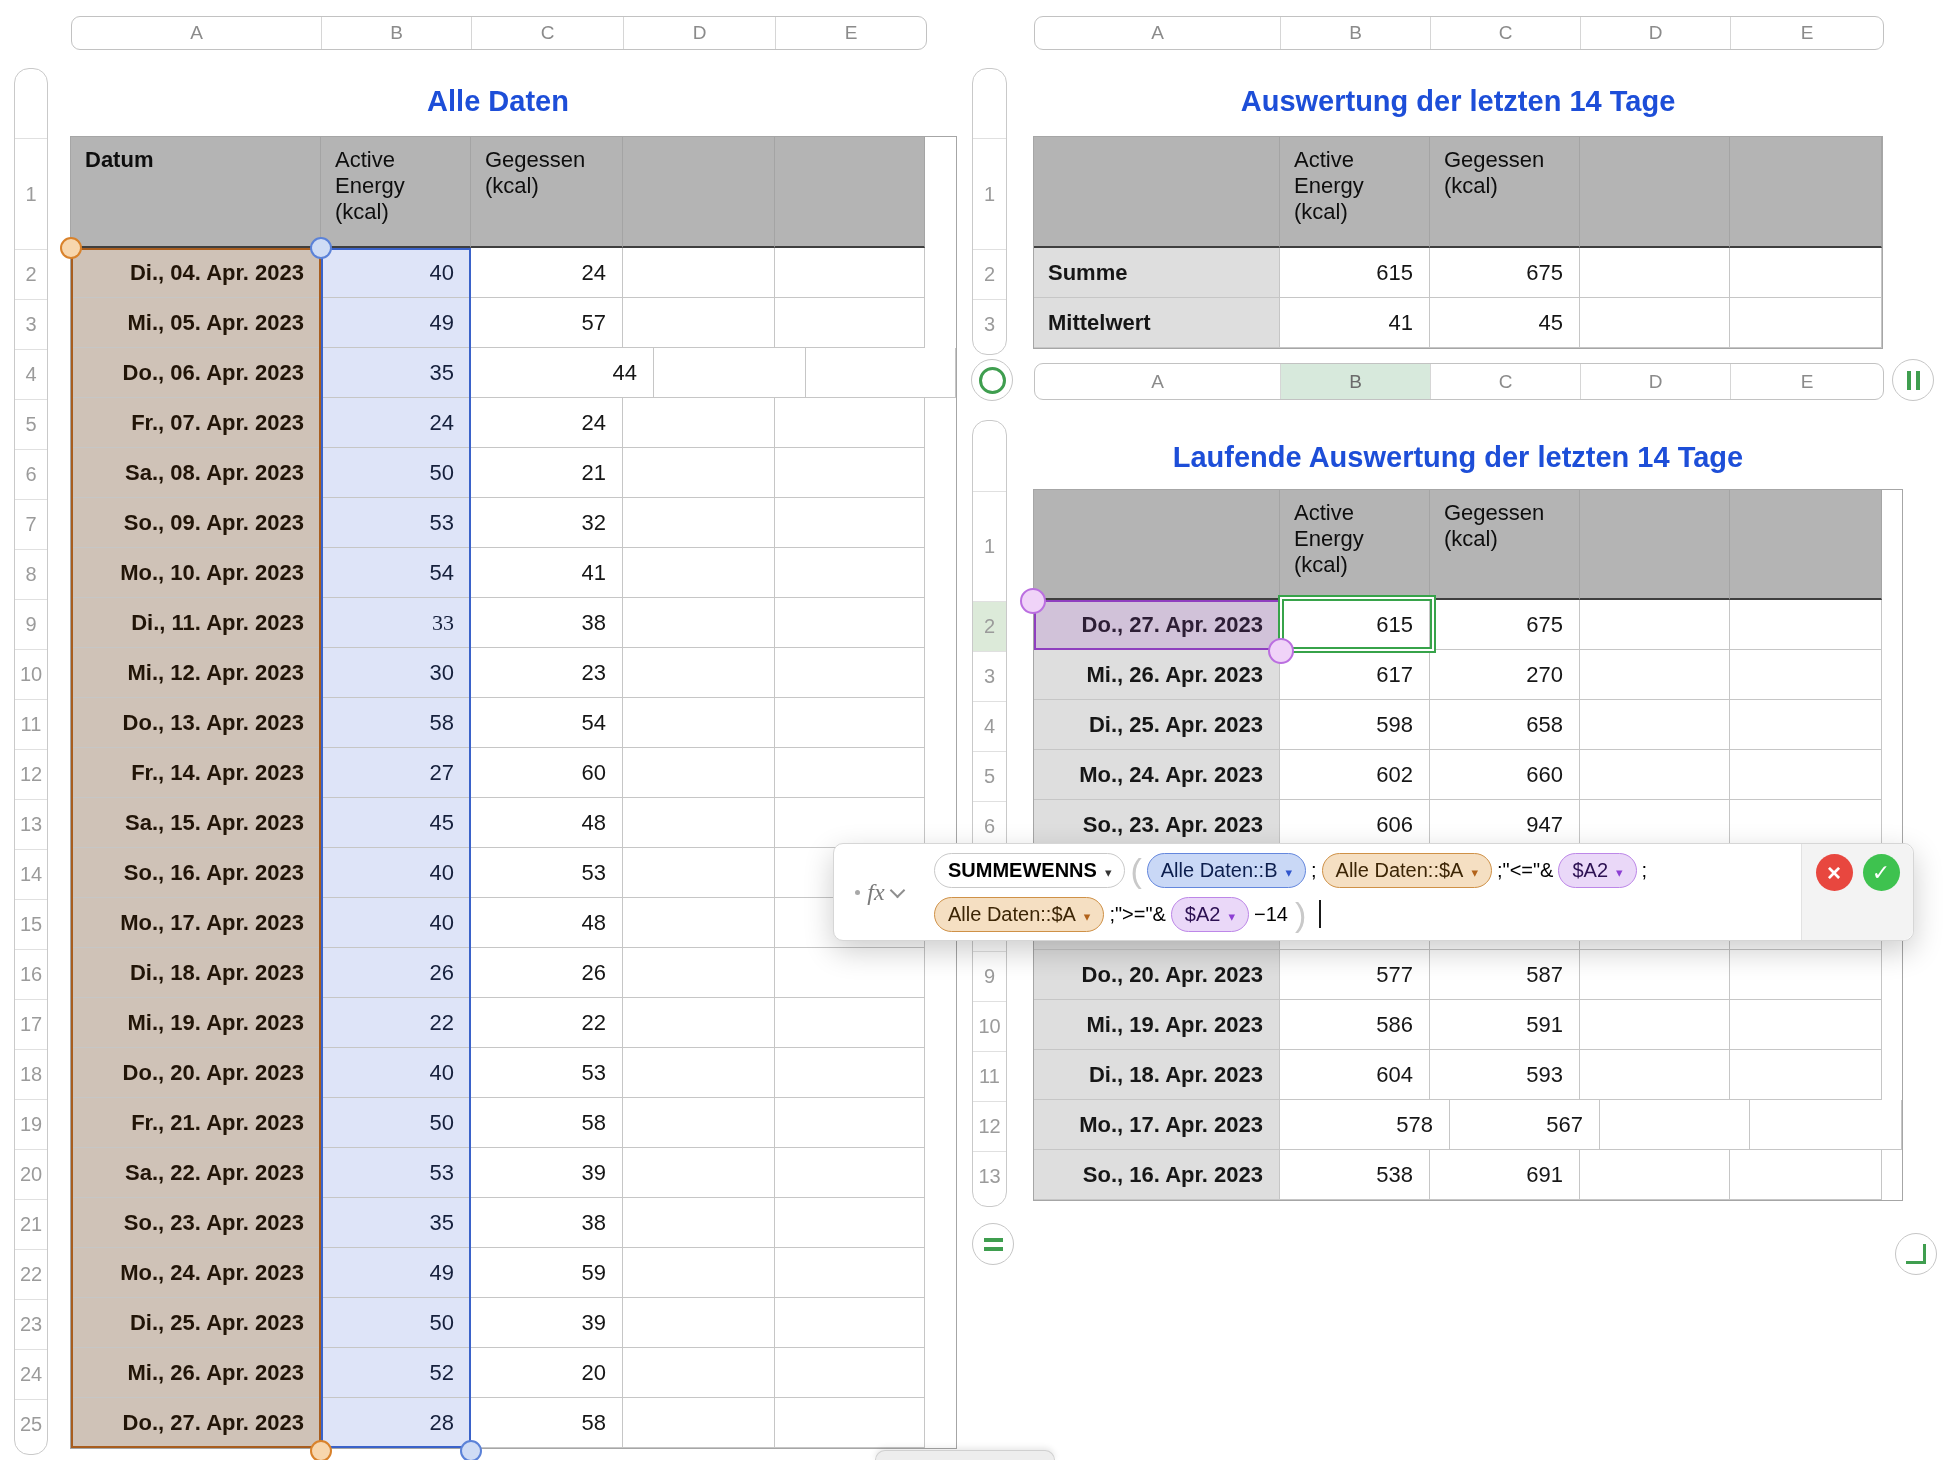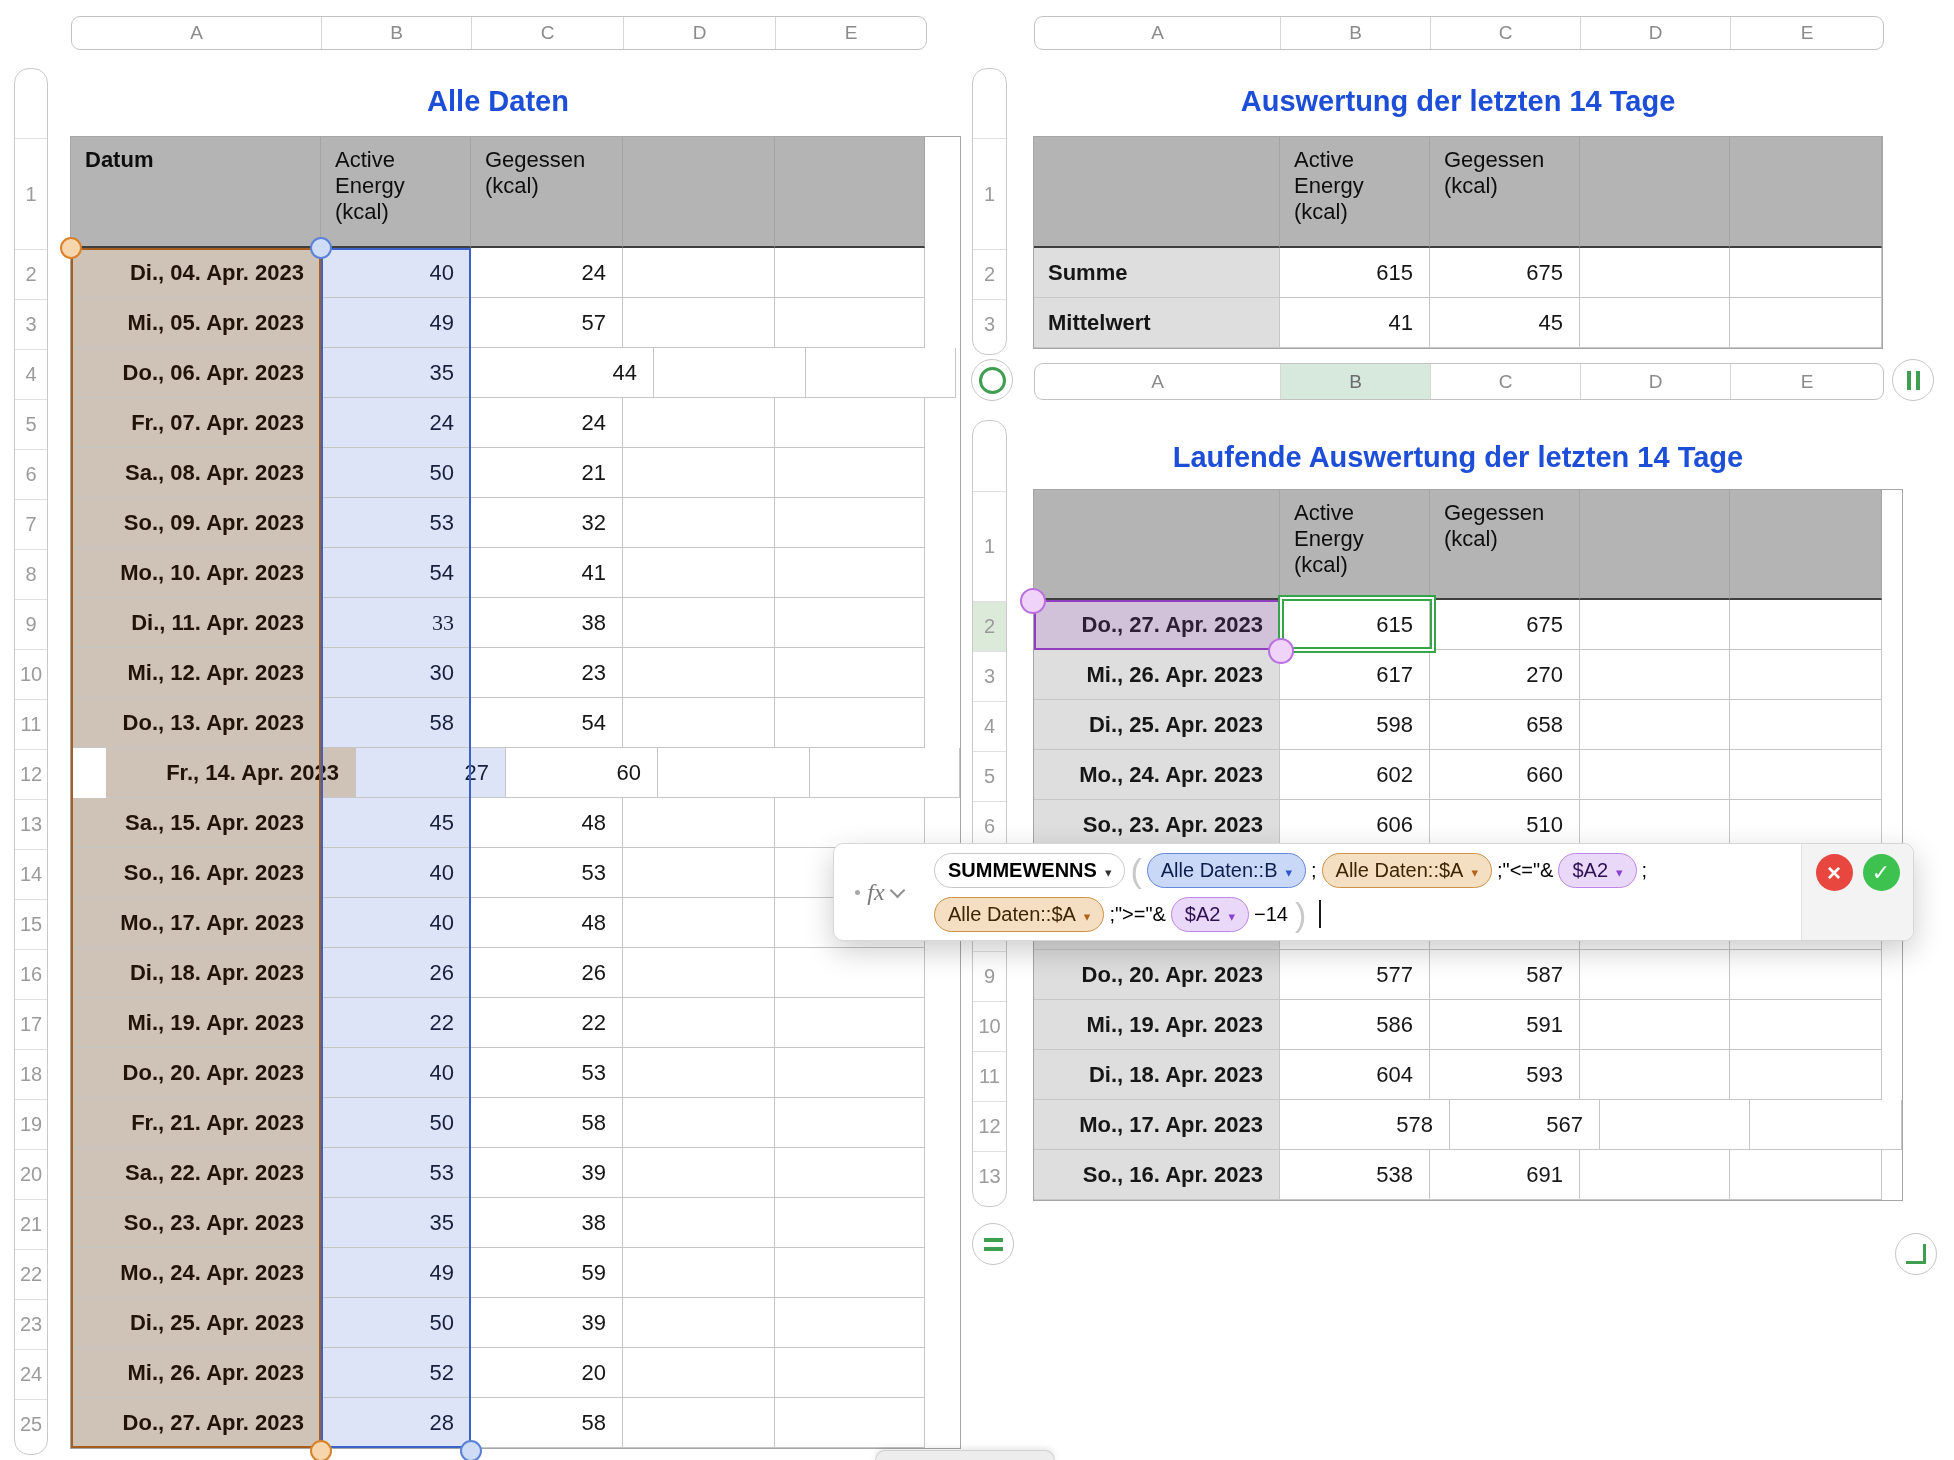--- a/index.html
+++ b/index.html
@@ -238,21 +238,21 @@
         <div class="tcell" style="width: 150px; height: 50px;"></div>
       </div>
       <div class="trow">
         <div class="tcell asel datecell" style="width: 250px; height: 50px;">Do., 13. Apr. 2023</div>
         <div class="tcell bsel" style="width: 150px; height: 50px;">58</div>
         <div class="tcell" style="width: 152px; height: 50px;">54</div>
         <div class="tcell" style="width: 152px; height: 50px;"></div>
         <div class="tcell" style="width: 150px; height: 50px;"></div>
       </div>
       <div class="trow">
-        <div class="tcell asel datecell" style="width: 250px; height: 50px; margin-left: 35px;">Fr., 14. Apr. 2023</div>
+        <div class="tcell asel datecell" style="width: 250px; height: 50px;">Fr., 14. Apr. 2023</div>
         <div class="tcell bsel" style="width: 150px; height: 50px;">27</div>
         <div class="tcell" style="width: 152px; height: 50px;">60</div>
         <div class="tcell" style="width: 152px; height: 50px;"></div>
         <div class="tcell" style="width: 150px; height: 50px;"></div>
       </div>
       <div class="trow">
         <div class="tcell asel datecell" style="width: 250px; height: 50px;">Sa., 15. Apr. 2023</div>
         <div class="tcell bsel" style="width: 150px; height: 50px;">45</div>
         <div class="tcell" style="width: 152px; height: 50px;">48</div>
         <div class="tcell" style="width: 152px; height: 50px;"></div>
@@ -398,21 +398,21 @@
       <div class="trow">
         <div class="tcell label-cell datecell" style="width: 246px; height: 50px;">Mo., 24. Apr. 2023</div>
         <div class="tcell" style="width: 150px; height: 50px;">602</div>
         <div class="tcell" style="width: 150px; height: 50px;">660</div>
         <div class="tcell" style="width: 150px; height: 50px;"></div>
         <div class="tcell" style="width: 152px; height: 50px;"></div>
       </div>
       <div class="trow">
         <div class="tcell label-cell datecell" style="width: 246px; height: 50px;">So., 23. Apr. 2023</div>
         <div class="tcell" style="width: 150px; height: 50px;">606</div>
-        <div class="tcell" style="width: 150px; height: 50px;">510</div>
+        <div class="tcell" style="width: 150px; height: 50px;">947</div>
         <div class="tcell" style="width: 150px; height: 50px;"></div>
         <div class="tcell" style="width: 152px; height: 50px;"></div>
       </div>
       <div class="trow">
         <div class="tcell label-cell datecell" style="width: 246px; height: 50px;"></div>
         <div class="tcell" style="width: 150px; height: 50px;"></div>
         <div class="tcell" style="width: 150px; height: 50px;"></div>
         <div class="tcell" style="width: 150px; height: 50px;"></div>
         <div class="tcell" style="width: 152px; height: 50px;"></div>
       </div>

